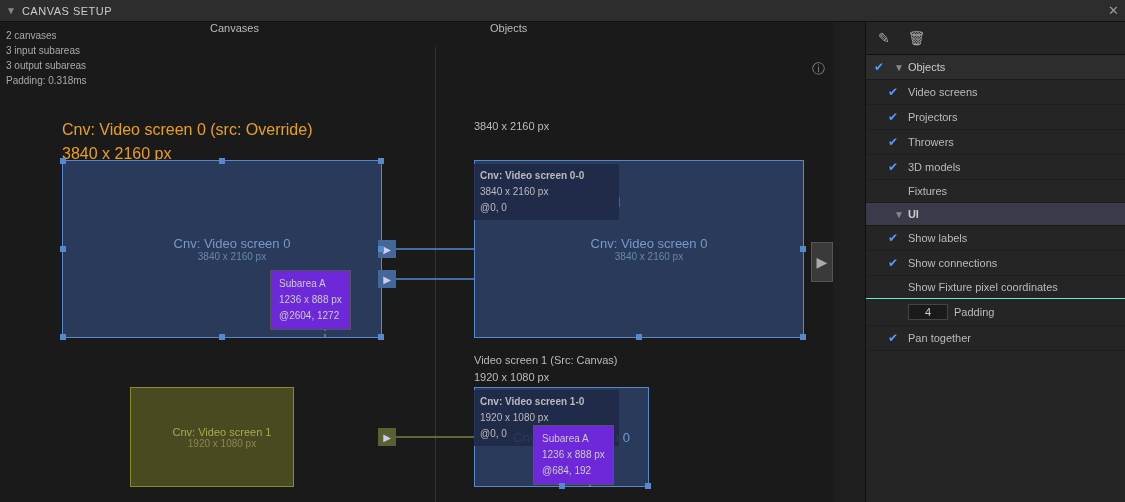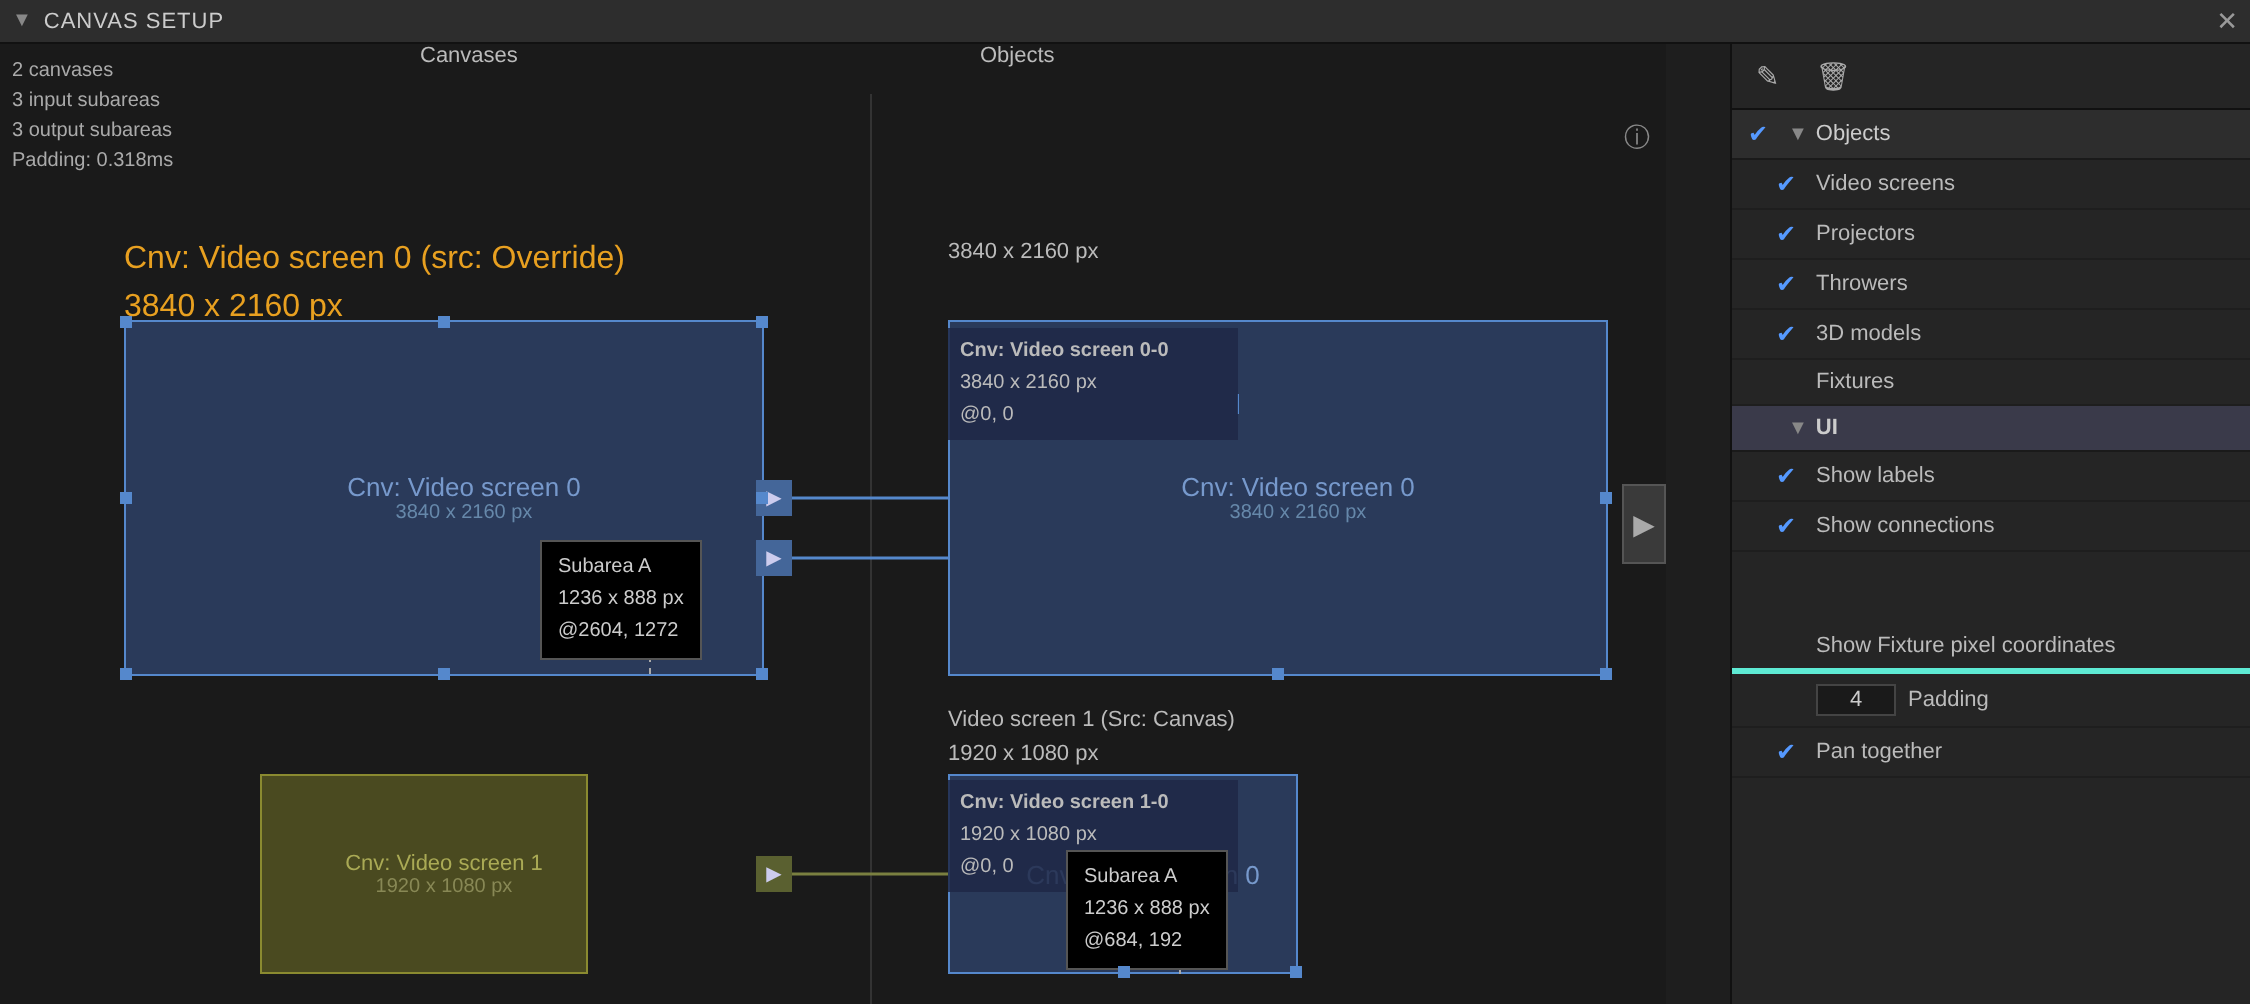--- a/index.html
+++ b/index.html
@@ -134,21 +134,21 @@
       width: 164px;
       height: 100px;
       background: #4a4a20;
       border-color: #8a8a30;
       color: #bbbb60;
       font-size: 11px;
     }
     
     .subarea-popup {
       position: absolute;
-      background: #000000;
+      background: #6d28d9;
       border: 1px solid #555;
       padding: 5px 8px;
       color: #ccc;
       font-size: 10px;
       line-height: 1.6;
       z-index: 20;
     }
     #subarea-a-left {
       left: 270px;
       top: 248px;
@@ -349,22 +349,21 @@
     .show-connections-item {
       display: flex;
       align-items: center;
       padding: 5px 8px 5px 22px;
       border-bottom: 1px solid #1e1e1e;
     }
     .show-fixture-item {
       display: flex;
       align-items: center;
       padding: 5px 8px 5px 22px;
-      border-bottom: 3px solid #5eead4;
-      margin-top: 36px;
+      border-bottom: 1px solid #5eead4;
     }
     .padding-item {
       display: flex;
       align-items: center;
       padding: 5px 8px 5px 22px;
       border-bottom: 1px solid #1e1e1e;
     }
     .padding-input {
       width: 40px;
       background: #1a1a1a;

